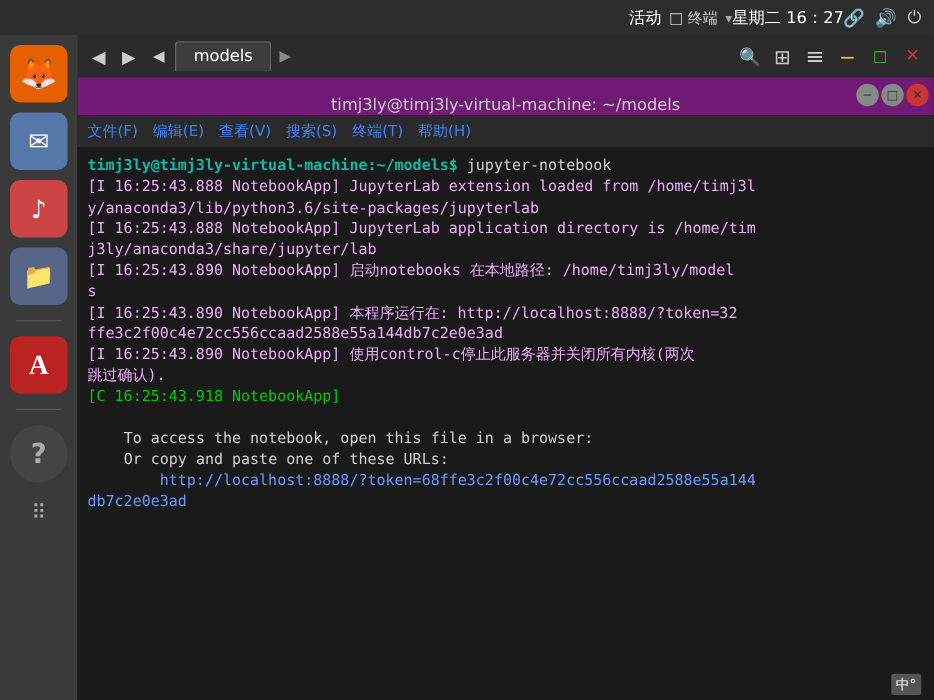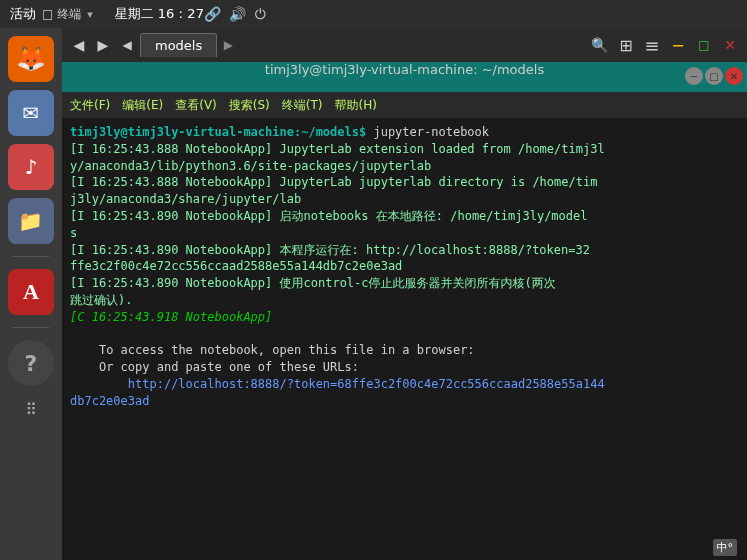--- a/index.html
+++ b/index.html
@@ -11,35 +11,34 @@
       overflow: hidden;
     }
 
     
     .system-bar {
       width: 100%;
       height: 28px;
       background: #2d2d2d;
       display: flex;
       align-items: center;
-      justify-content: flex-start;
+      justify-content: flex-end;
       padding: 2px 10px;
       color: #ccc;
       font-size: 13px;
     }
     .system-bar-left {
       display: flex;
       align-items: center;
       gap: 6px;
     }
     .system-bar-center {
       display: flex;
       align-items: center;
       gap: 4px;
-      margin-left: 22px;
     }
     .system-bar-right {
       display: flex;
       align-items: center;
       gap: 8px;
     }
     .activities-btn {
       color: #fff;
       font-size: 13px;
       cursor: pointer;
@@ -175,23 +174,23 @@
     
     .terminal-window {
       width: 100%;
       height: calc(100% - 34px);
       background: #1a1a1a;
       position: relative;
     }
     .terminal-titlebar {
       width: 100%;
       height: 30px;
-      background: #0f766e;
-      display: flex;
-      align-items: flex-start;
+      background: #701a75;
+      display: flex;
+      align-items: flex-end;
       justify-content: center;
       position: relative;
     }
     .terminal-title {
       color: #ccc;
       font-size: 13px;
     }
     .window-controls {
       position: absolute;
       right: 4px;
@@ -218,21 +217,21 @@
     .terminal-menubar {
       width: 100%;
       height: 26px;
       background: #2a2a2a;
       display: flex;
       align-items: center;
       padding: 0 8px;
       gap: 12px;
     }
     .menu-item {
-      color: #bef264;
+      color: #3b82f6;
       font-size: 12px;
       cursor: pointer;
     }
 
     
     .terminal-content {
       padding: 6px 8px;
       font-family: 'DejaVu Sans Mono', 'Courier New', monospace;
       font-size: 12px;
       line-height: 1.4;
@@ -242,25 +241,24 @@
       overflow: hidden;
     }
     .line-prompt {
       color: #14b8a6;
       font-weight: bold;
     }
     .line-cmd {
       color: #d0d0d0;
     }
     .line-info {
-      color: #86efac;
+      color: #f0abfc;
     }
     .line-bracket-c {
       color: #00cc00;
-      font-style: italic;
     }
     .line-url {
       color: #6699ff;
     }
     .terminal-footer {
       position: absolute;
       bottom: 4px;
       right: 10px;
       display: flex;
       align-items: center;
@@ -366,21 +364,21 @@
       <span class="menu-item">查看(V)</span>
       <span class="menu-item">搜索(S)</span>
       <span class="menu-item">终端(T)</span>
       <span class="menu-item">帮助(H)</span>
     </div>
 
     <div class="terminal-content">
       <pre><span class="line-prompt">timj3ly@timj3ly-virtual-machine:~/models$</span><span class="line-cmd"> jupyter-notebook</span>
 <span class="line-info">[I 16:25:43.888 NotebookApp] JupyterLab extension loaded from /home/timj3l
 y/anaconda3/lib/python3.6/site-packages/jupyterlab</span>
-<span class="line-info">[I 16:25:43.888 NotebookApp] JupyterLab jupyterlab directory is /home/tim
+<span class="line-info">[I 16:25:43.888 NotebookApp] JupyterLab application directory is /home/tim
 j3ly/anaconda3/share/jupyter/lab</span>
 <span class="line-info">[I 16:25:43.890 NotebookApp] 启动notebooks 在本地路径: /home/timj3ly/model
 s</span>
 <span class="line-info">[I 16:25:43.890 NotebookApp] 本程序运行在: http://localhost:8888/?token=32
 ffe3c2f00c4e72cc556ccaad2588e55a144db7c2e0e3ad</span>
 <span class="line-info">[I 16:25:43.890 NotebookApp] 使用control-c停止此服务器并关闭所有内核(两次
 跳过确认).</span>
 <span class="line-bracket-c">[C 16:25:43.918 NotebookApp]</span>
 
     To access the notebook, open this file in a browser:

